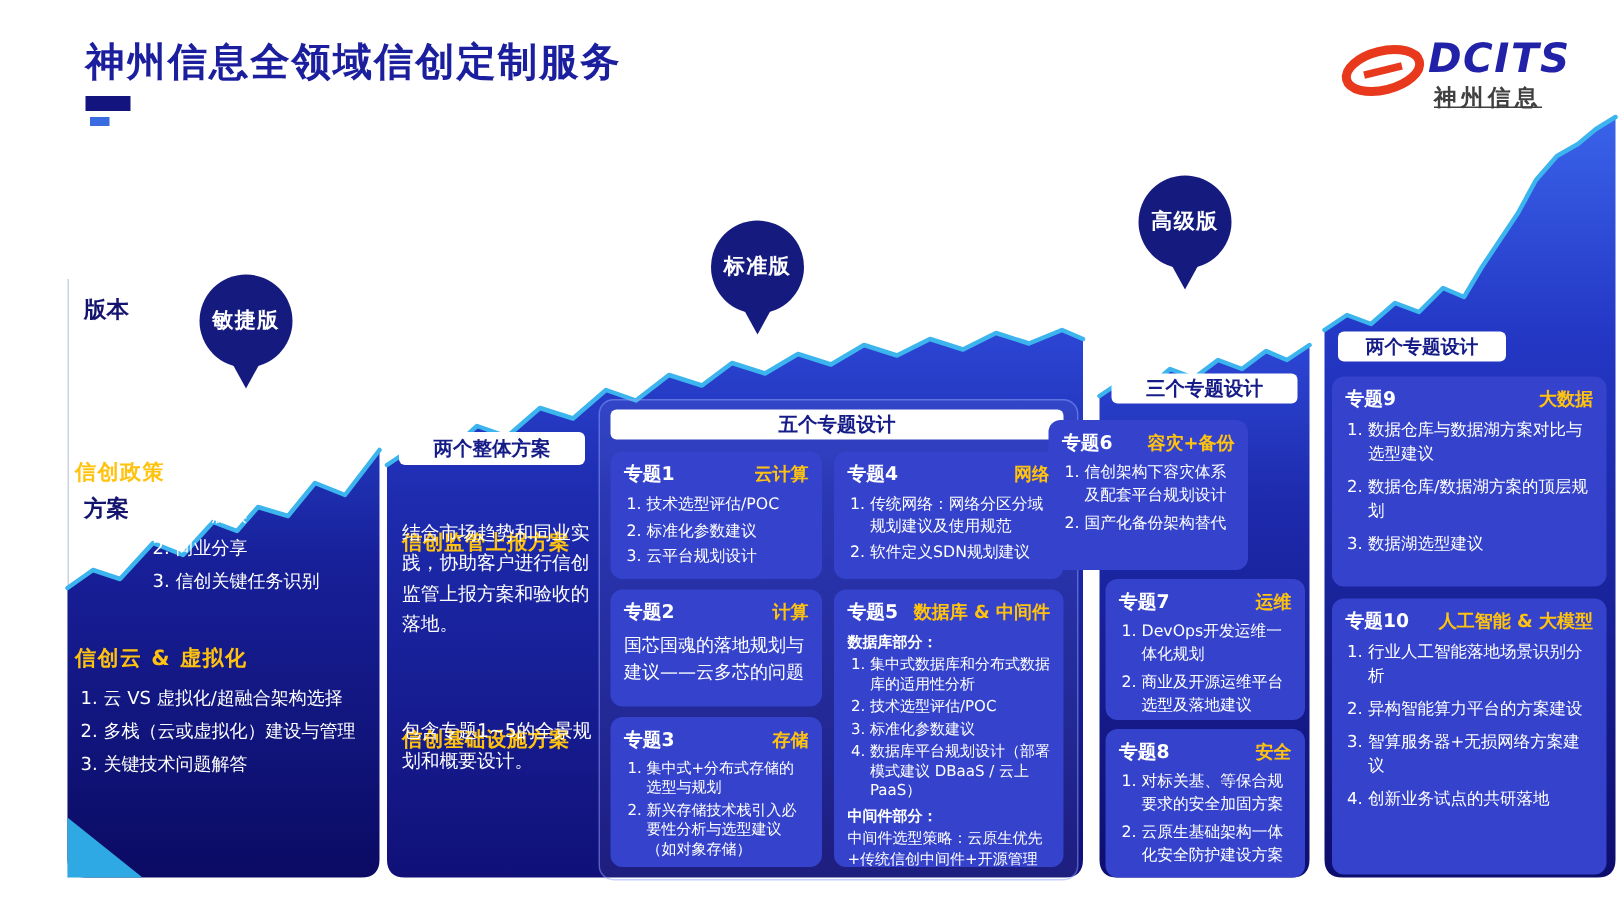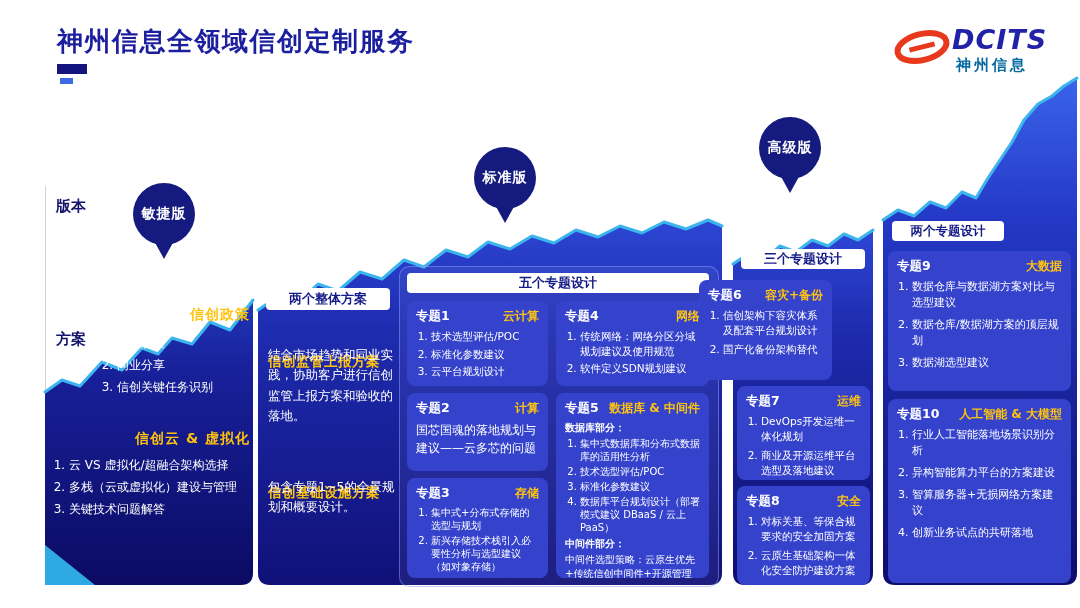--- a/index.html
+++ b/index.html
@@ -7,34 +7,34 @@
     position:relative;width:1080px;height:608px;background:#ffffff;overflow:hidden;
     font-family:"DejaVu Sans","Liberation Sans",sans-serif;
     padding-left:39px;
   }
   .abs{position:absolute;}
   
   .title{left:57px;top:24px;font-size:26px;font-weight:bold;color:#1b1f9e;letter-spacing:1.5px;}
   .bar1{left:57px;top:64px;width:30px;height:10px;background:#14147e;}
   .bar2{left:60px;top:78px;width:13px;height:6px;background:#3a6be0;}
   .logo-brand{left:952px;top:24px;font-size:27px;font-weight:bold;font-style:italic;color:#2222a8;letter-spacing:1px;}
-  .logo-name{left:956px;top:56px;font-size:15px;font-weight:bold;color:#0369a1;letter-spacing:3px;}
+  .logo-name{left:956px;top:56px;font-size:15px;font-weight:bold;color:#404040;letter-spacing:3px;text-decoration:underline;}
   
   .axis-lab{font-size:15px;font-weight:bold;color:#14146e;}
   
   .pin{position:absolute;width:62px;text-align:center;}
   .pin .bubble{width:62px;height:62px;background:#151a7e;border-radius:50%;color:#fff;
     font-weight:bold;font-size:14px;display:flex;align-items:center;justify-content:center;letter-spacing:1px;}
   .pin .tail{width:0;height:0;margin:-6px auto 0;border-left:11px solid transparent;
     border-right:11px solid transparent;border-top:20px solid #151a7e;}
   
   .pill{position:absolute;background:#ffffff;color:#151b87;font-weight:bold;font-size:13px;
     display:flex;align-items:center;justify-content:center;border-radius:4px;}
   
-  .sec-title{position:absolute;color:#ffc30f;font-weight:bold;font-size:14px;text-align:right;letter-spacing:1px;}
+  .sec-title{position:absolute;color:#ffc30f;font-weight:bold;font-size:14px;text-align:left;letter-spacing:1px;}
   .col1-list{position:absolute;color:#ffffff;font-size:12px;line-height:1.85;margin:0;padding-left:17px;}
   
   .yhead{position:absolute;color:#ffc30f;font-weight:bold;font-size:13.5px;letter-spacing:.5px;margin-top:32px;}
   .wbody{position:absolute;color:#ffffff;font-size:12.5px;line-height:1.62;}
   
   .topics-area{position:absolute;background:rgba(255,255,255,0.06);
     border:1.5px solid rgba(140,160,255,0.5);border-radius:10px;}
   
   .card{position:absolute;background:#3543cc;border-radius:8px;padding:7px 9px 5px;
     box-sizing:border-box;color:#fff;overflow:hidden;}

